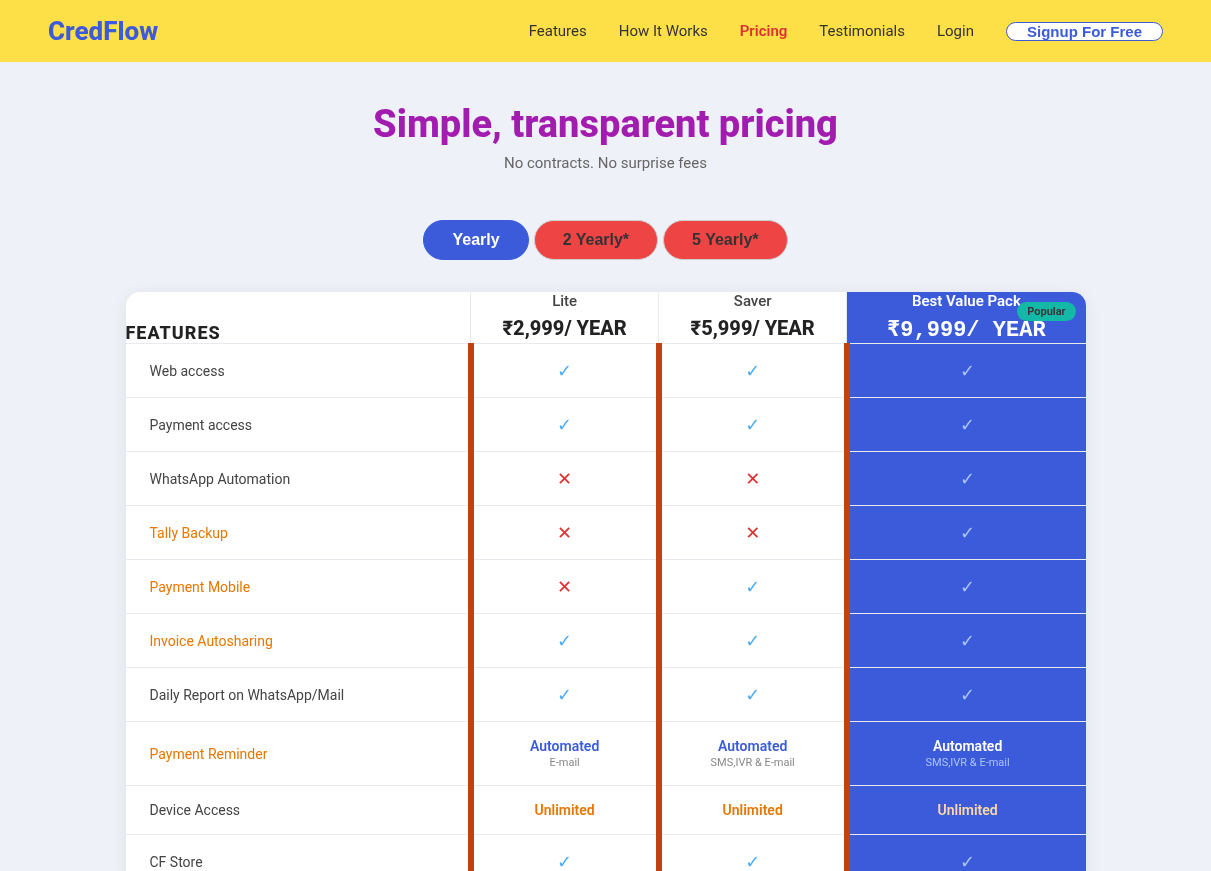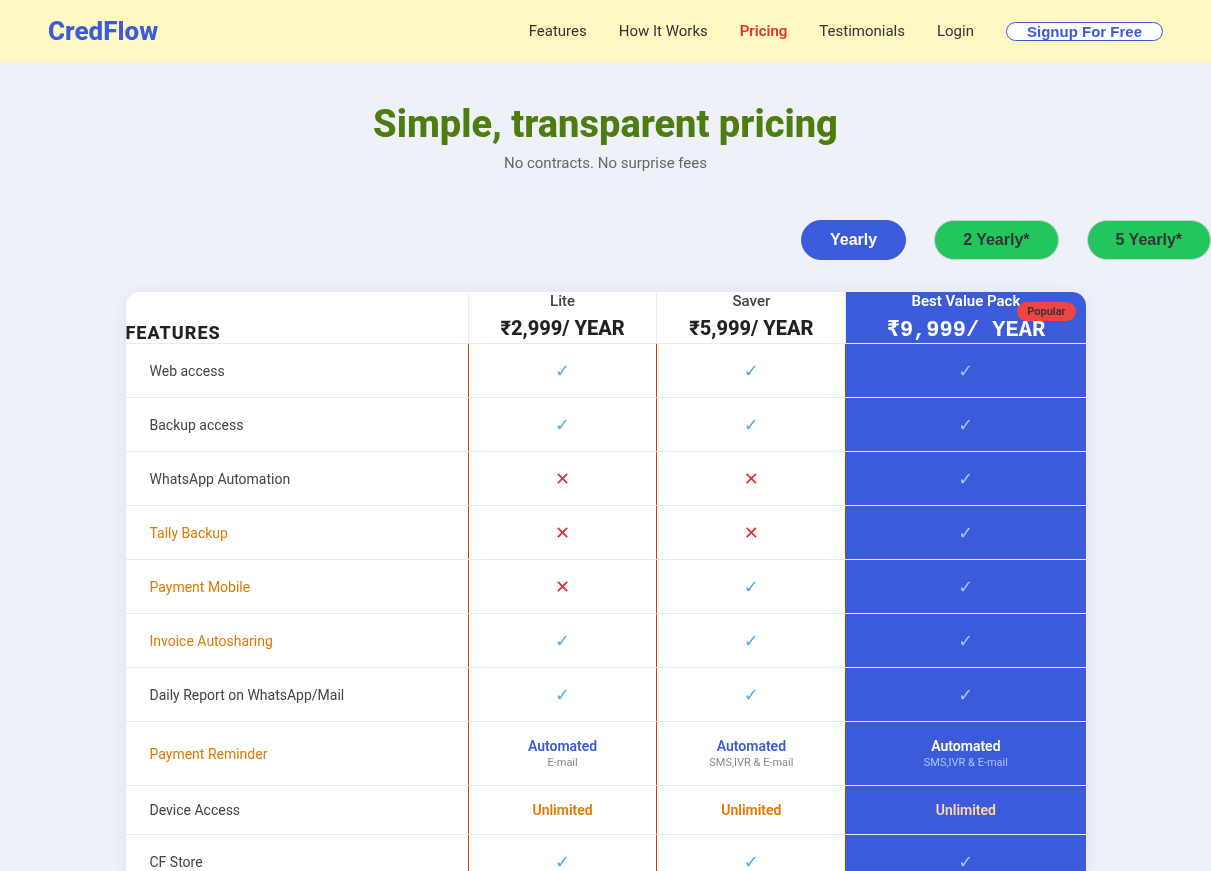--- a/index.html
+++ b/index.html
@@ -7,21 +7,21 @@
       font-family: -apple-system, BlinkMacSystemFont, 'Segoe UI', Roboto, sans-serif;
       background: #eef1f8;
       min-height: 871px;
     }
     
     nav {
       display: flex;
       align-items: center;
       justify-content: space-between;
       padding: 16px 48px;
-      background: #fef9c3;
+      background: #fde047;
     }
     .logo {
       font-size: 26px;
       font-weight: 800;
       color: #3b5bdb;
     }
     .nav-links {
       display: flex;
       align-items: center;
       gap: 32px;
@@ -44,42 +44,42 @@
       cursor: pointer;
     }
     
     .hero {
       text-align: center;
       padding: 40px 0 20px;
     }
     .hero h1 {
       font-size: 38px;
       font-weight: 800;
-      color: #4d7c0f;
+      color: #a21caf;
       margin-bottom: 8px;
     }
     .hero p {
       font-size: 15px;
       color: #666;
     }
     
     .toggle-wrap {
       display: flex;
-      justify-content: flex-end;
-      gap: 28px;
+      justify-content: center;
+      gap: 5px;
       margin: 28px 0 32px;
     }
     .toggle-btn {
       border-radius: 30px;
       padding: 10px 28px;
       font-size: 16px;
       font-weight: 600;
       cursor: pointer;
       border: 1.5px solid #ccc;
-      background: #22c55e;
+      background: #ef4444;
       color: #333;
     }
     .toggle-btn.active {
       background: #3b5bdb;
       color: #fff;
       border-color: #3b5bdb;
     }
     
     .table-wrap {
       max-width: 960px;
@@ -141,31 +141,31 @@
     .best-plan-price {
       font-size: 22px;
       font-weight: 800;
       color: #fff;
       font-family: Liberation Mono, monospace;
     }
     .popular-badge {
       position: absolute;
       top: 10px;
       right: 10px;
-      background: #ef4444;
+      background: #14b8a6;
       color: #333;
       font-size: 11px;
       font-weight: 600;
       border-radius: 20px;
       padding: 3px 10px;
     }
     
     .feature-row td {
       border-bottom: 1px solid #e8eaf0;
-      border-right: 1px solid #c2410c;
+      border-right: 6px solid #c2410c;
       text-align: center;
       padding: 16px 8px;
       font-size: 14px;
       color: #444;
     }
     .feature-row td.feature-name {
       text-align: left;
       padding-left: 24px;
       font-size: 14px;
       color: #444;
@@ -242,21 +242,21 @@
     <tbody>
 
       <tr class="feature-row">
         <td class="feature-name">Web access</td>
         <td><span class="check-icon">✓</span></td>
         <td><span class="check-icon">✓</span></td>
         <td class="best-col"><span class="check-icon-white">✓</span></td>
       </tr>
 
       <tr class="feature-row">
-        <td class="feature-name">Backup access</td>
+        <td class="feature-name">Payment access</td>
         <td><span class="check-icon">✓</span></td>
         <td><span class="check-icon">✓</span></td>
         <td class="best-col"><span class="check-icon-white">✓</span></td>
       </tr>
 
       <tr class="feature-row">
         <td class="feature-name">WhatsApp Automation</td>
         <td><span class="cross-icon">✕</span></td>
         <td><span class="cross-icon">✕</span></td>
         <td class="best-col"><span class="check-icon-white">✓</span></td>

